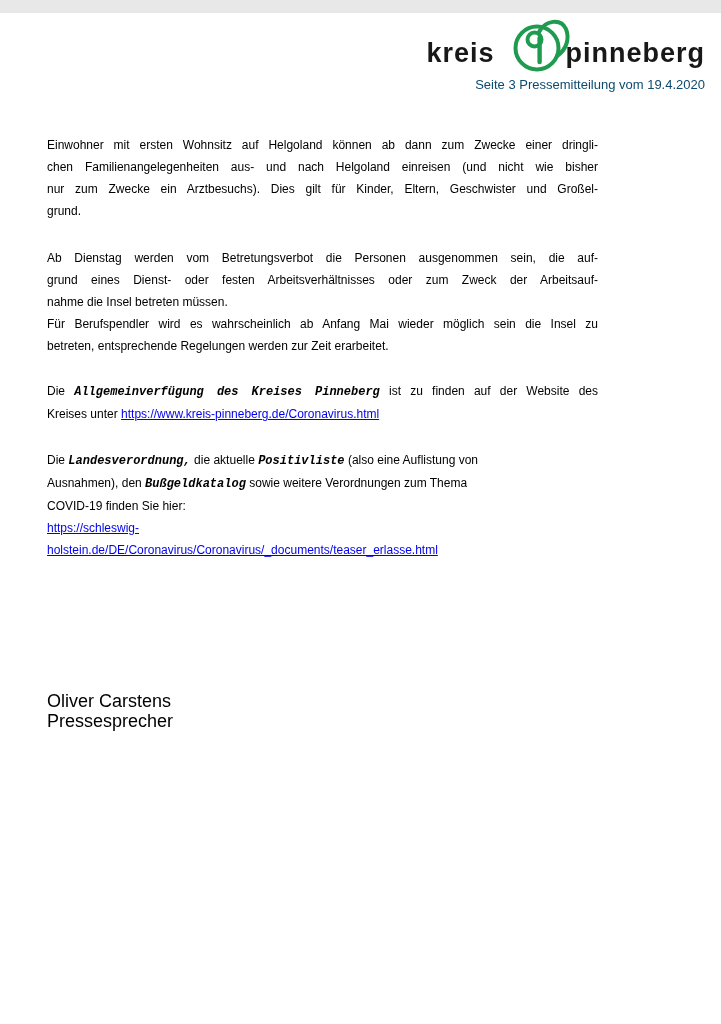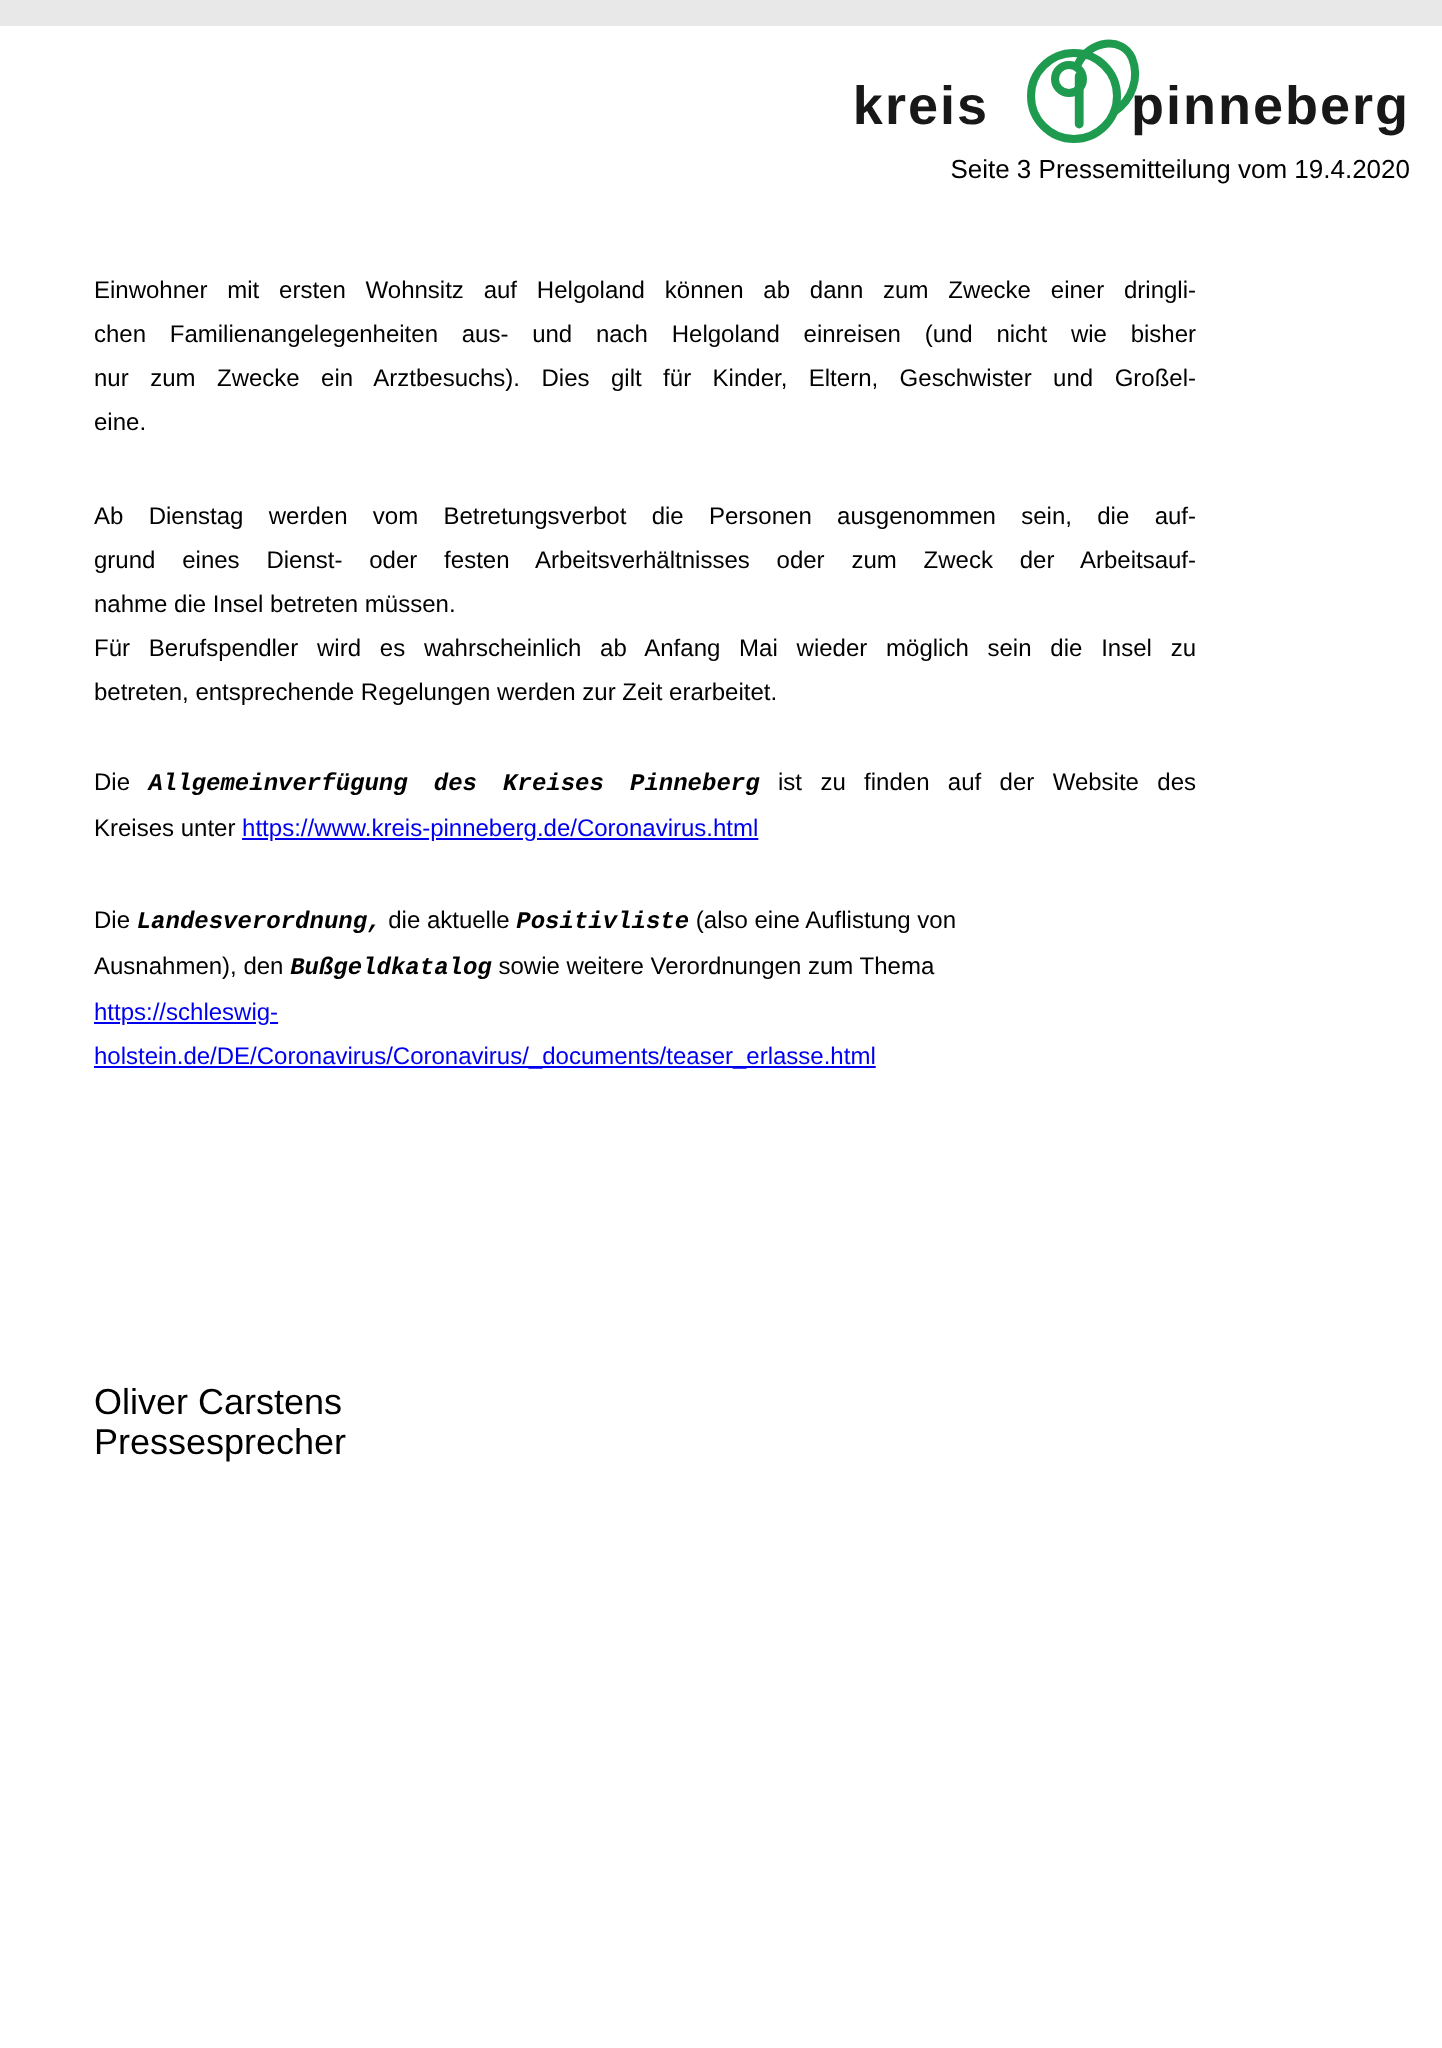--- a/index.html
+++ b/index.html
@@ -22,21 +22,21 @@
     font-size:27px; font-weight:bold; letter-spacing:1px;
     line-height:28px; margin-top:22px; color:#181818;
     white-space:nowrap;
   }
   .logo-word.kreis { margin-right:17px; }
   .logo-word.pinneberg { margin-left:-10px; }
   .logo-svg { display:block; }
 
   .page-line {
     position:absolute; top:64px; right:16px;
-    font-size:13px; line-height:16px; color:#000000;
+    font-size:13px; line-height:16px; color:#0c4a6e;
     white-space:nowrap;
   }
 
   
   .para {
     position:absolute; left:47px; width:551px;
     font-size:12px; line-height:22px; color:#000;
   }
   .jl { text-align:justify; text-align-last:justify; }
   .nl { text-align:left; }
@@ -66,39 +66,40 @@
     </svg>
     <span class="logo-word pinneberg">pinneberg</span>
   </div>
 
   <div class="page-line">Seite 3 Pressemitteilung vom 19.4.2020</div>
 
   <div class="para" style="top:121px">
     <div class="jl">Einwohner mit ersten Wohnsitz auf Helgoland können ab dann zum Zwecke einer dringli-</div>
     <div class="jl">chen Familienangelegenheiten aus- und nach Helgoland einreisen (und nicht wie bisher</div>
     <div class="jl">nur zum Zwecke ein Arztbesuchs). Dies gilt für Kinder, Eltern, Geschwister und Großel-</div>
-    <div class="nl">eine.</div>
+    <div class="nl">grund.</div>
   </div>
 
   <div class="para" style="top:234px">
     <div class="jl">Ab Dienstag werden vom Betretungsverbot die Personen ausgenommen sein, die auf-</div>
     <div class="jl">grund eines Dienst- oder festen Arbeitsverhältnisses oder zum Zweck der Arbeitsauf-</div>
     <div class="nl">nahme die Insel betreten müssen.</div>
     <div class="jl">Für Berufspendler wird es wahrscheinlich ab Anfang Mai wieder möglich sein die Insel zu</div>
     <div class="nl">betreten, entsprechende Regelungen werden zur Zeit erarbeitet.</div>
   </div>
 
   <div class="para" style="top:367px">
     <div class="jl"><span>Die </span><span class="bi">Allgemeinverfügung des Kreises Pinneberg</span><span> ist zu finden auf der Website des</span></div>
     <div class="nl"><span>Kreises unter </span><a class="link">https://www.kreis-pinneberg.de/Coronavirus.html</a></div>
   </div>
 
   <div class="para" style="top:436px">
     <div class="nl"><span>Die </span><span class="bi">Landesverordnung,</span><span> die aktuelle </span><span class="bi">Positivliste</span><span> (also eine Auflistung von</span></div>
     <div class="nl"><span>Ausnahmen), den </span><span class="bi">Bußgeldkatalog</span><span> sowie weitere Verordnungen zum Thema</span></div>
+    <div class="nl">COVID-19 finden Sie hier:</div>
     <div class="nl"><a class="link">https://schleswig-</a></div>
     <div class="nl"><a class="link">holstein.de/DE/Coronavirus/Coronavirus/_documents/teaser_erlasse.html</a></div>
   </div>
 
   <div class="sig">
     <div>Oliver Carstens</div>
     <div>Pressesprecher</div>
   </div>
 
 </div>

